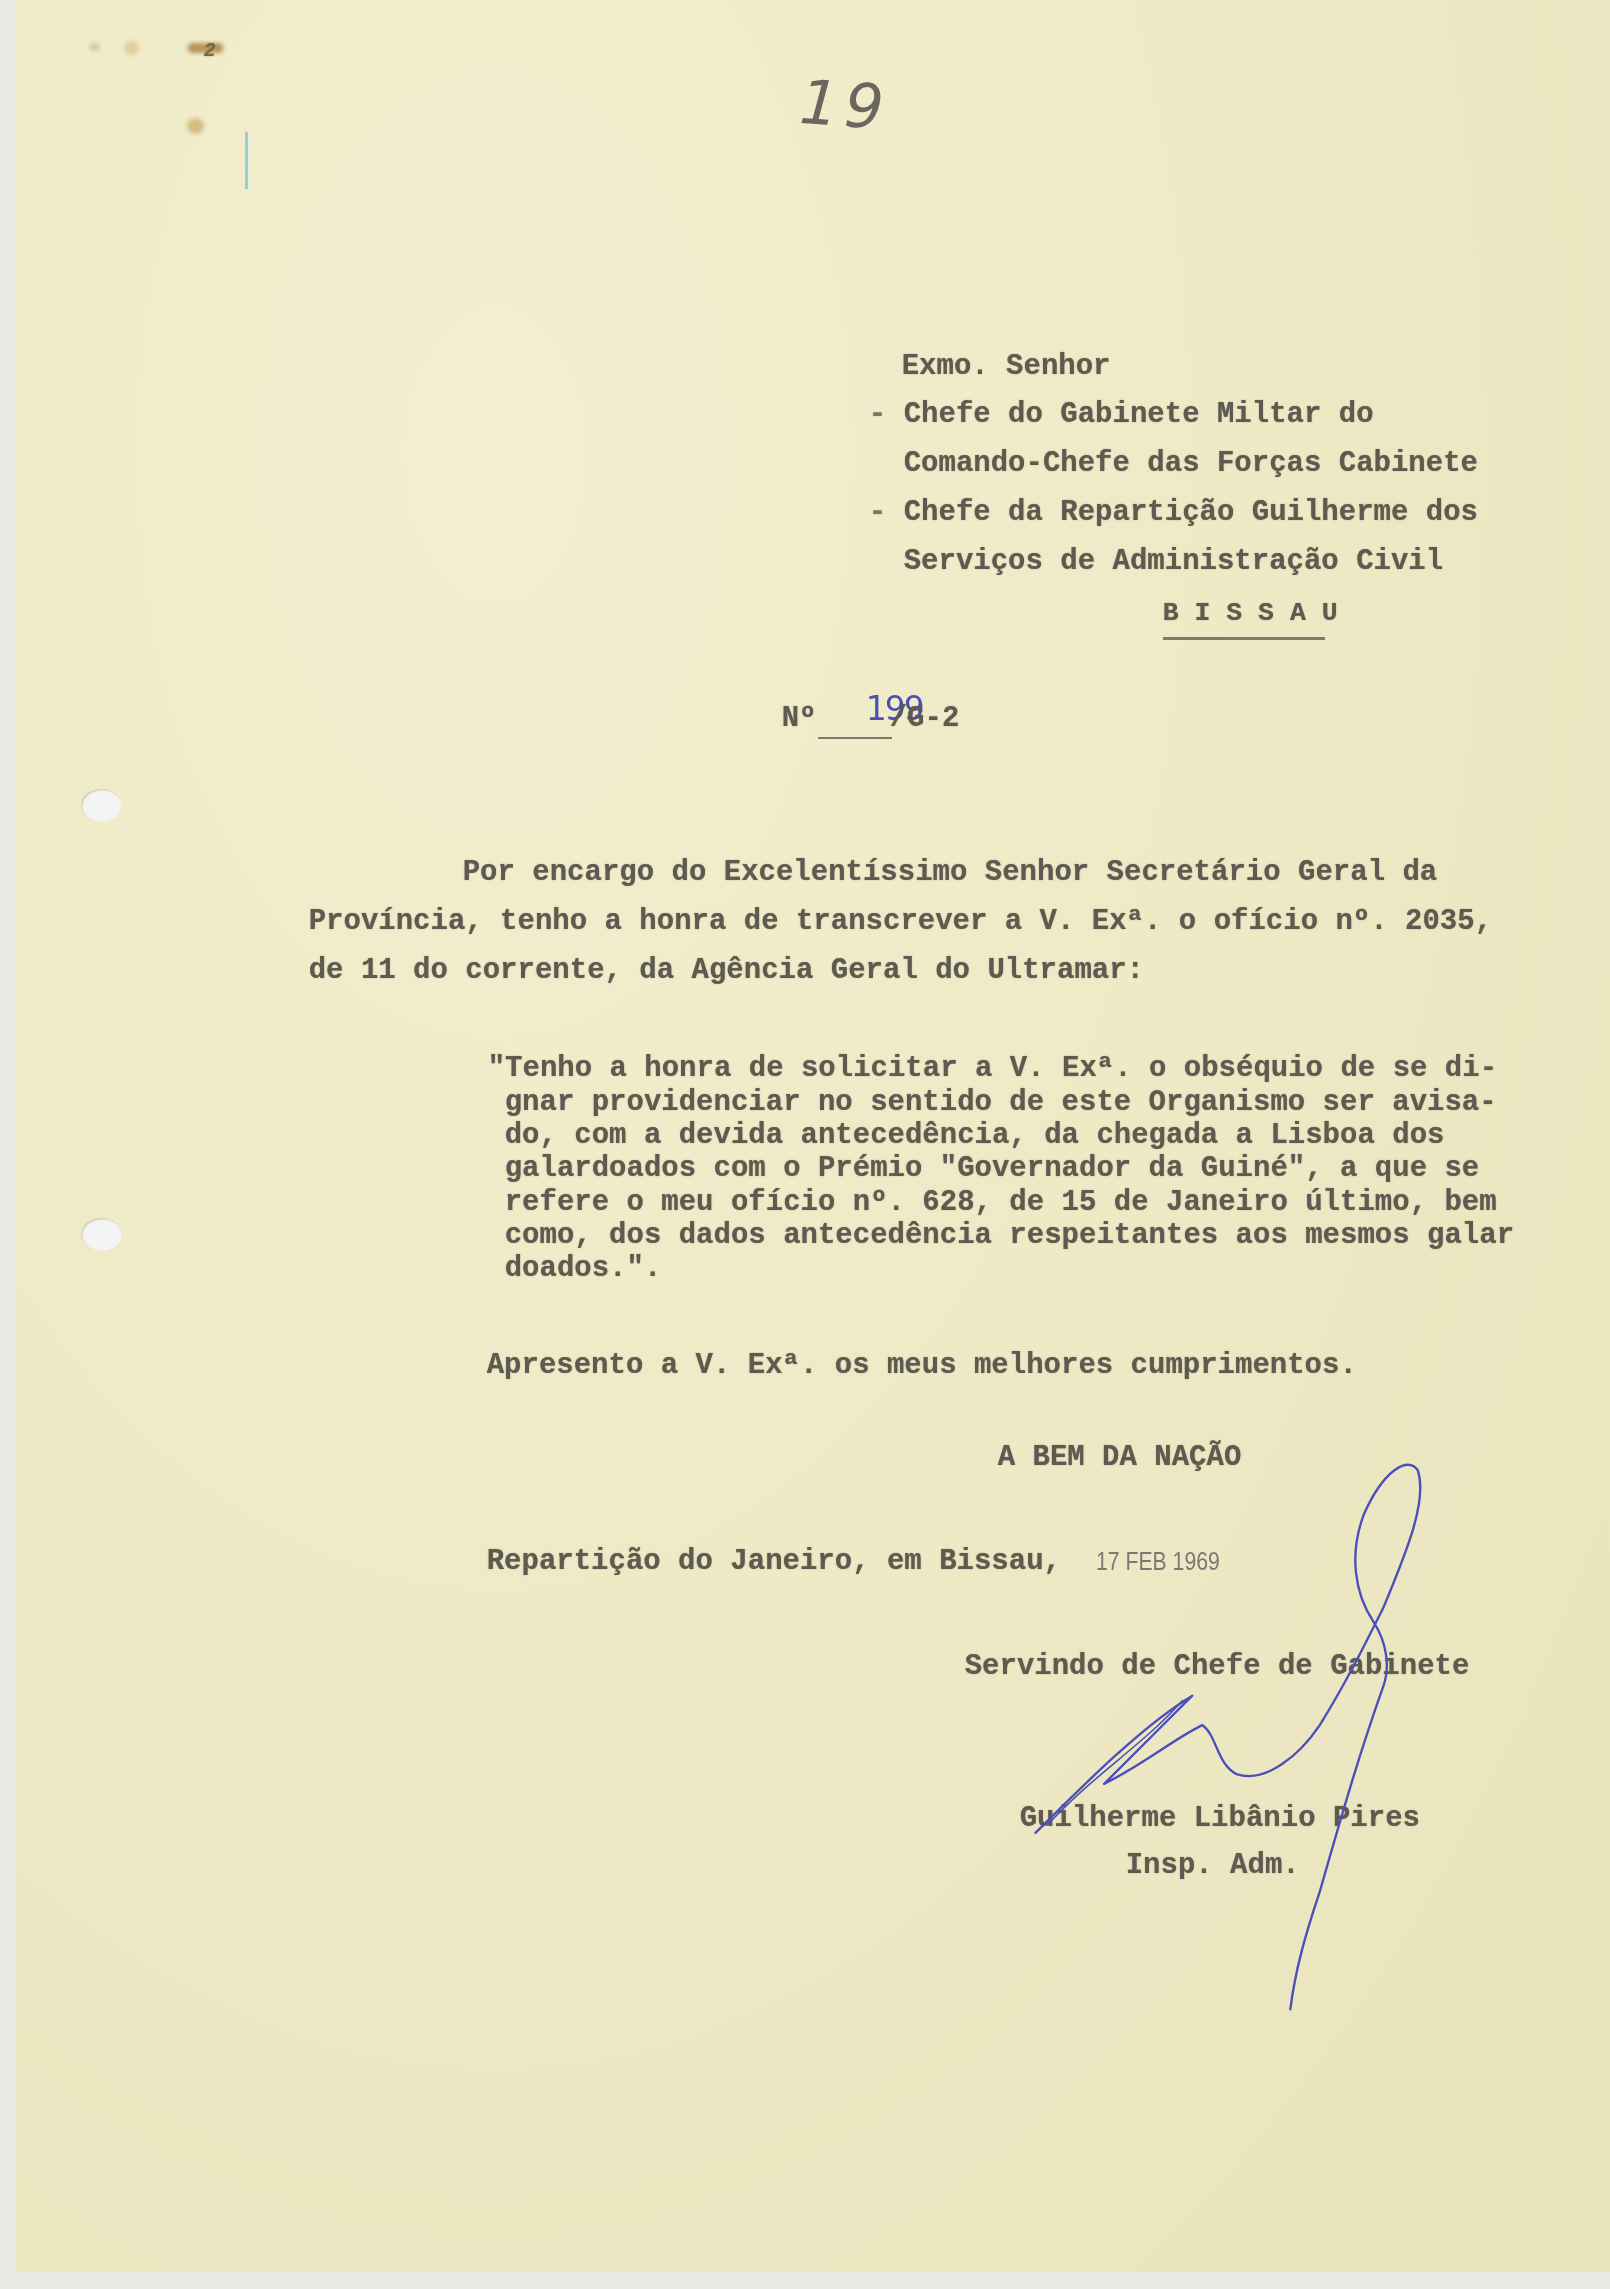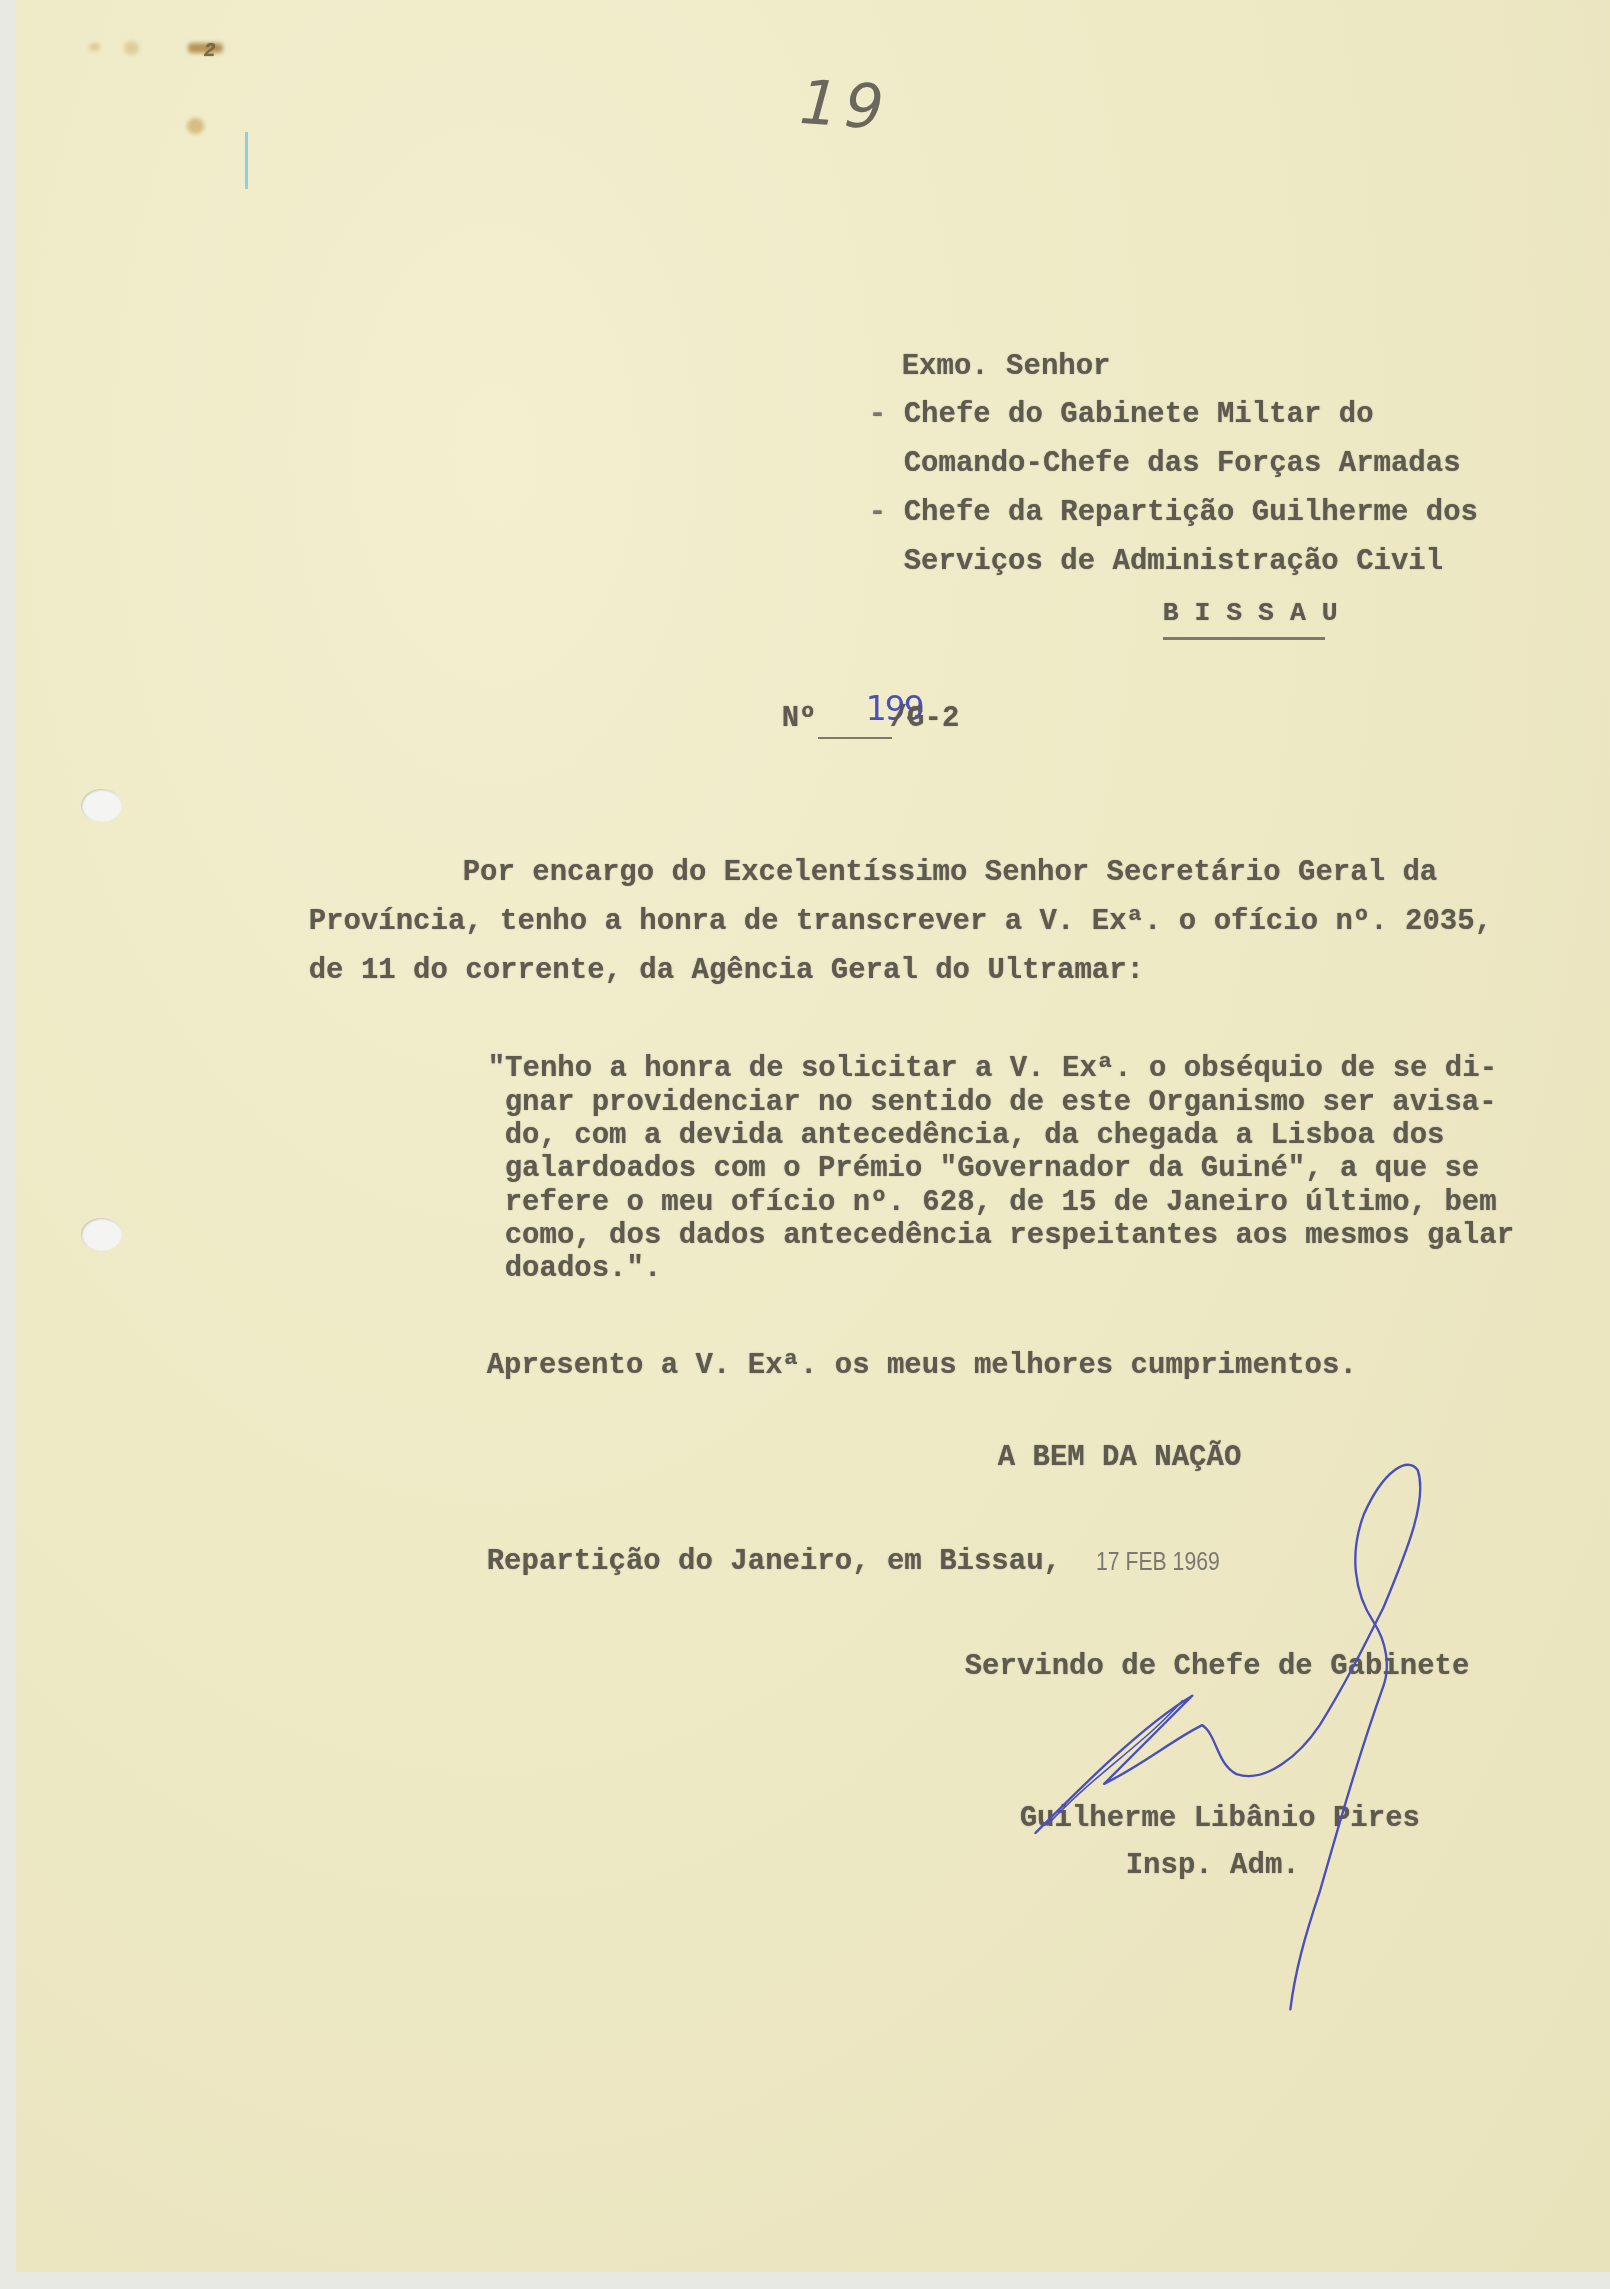--- a/index.html
+++ b/index.html
@@ -109,21 +109,21 @@
 
   <div class="hole" style="left:65px;top:789px"></div>
   <div class="hole" style="left:65px;top:1218px"></div>
 
   <div>
     <div class="line" style="left:886px;top:366px">Exmo. Senhor</div>
 
     <div class="line light" style="left:853px;top:414px">-</div>
     <div class="line" style="left:888px;top:414px">Chefe do Gabinete Miltar do</div>
 
-    <div class="line" style="left:888px;top:463px">Comando-Chefe das Forças Armadas</div>
+    <div class="line" style="left:888px;top:463px">Comando-Chefe das Forças Cabinete</div>
 
     <div class="line light" style="left:853px;top:512px">-</div>
     <div class="line" style="left:888px;top:512px">Chefe da Repartição Guilherme dos</div>
 
     <div class="line" style="left:888px;top:561px">Serviços de Administração Civil</div>
 
     <div class="line" style="left:1147px;top:613px;font-size:26.5px">B I S S A U</div>
     <div class="underline-row" style="left:1147px;top:637px;width:162px"></div>
   </div>
 

